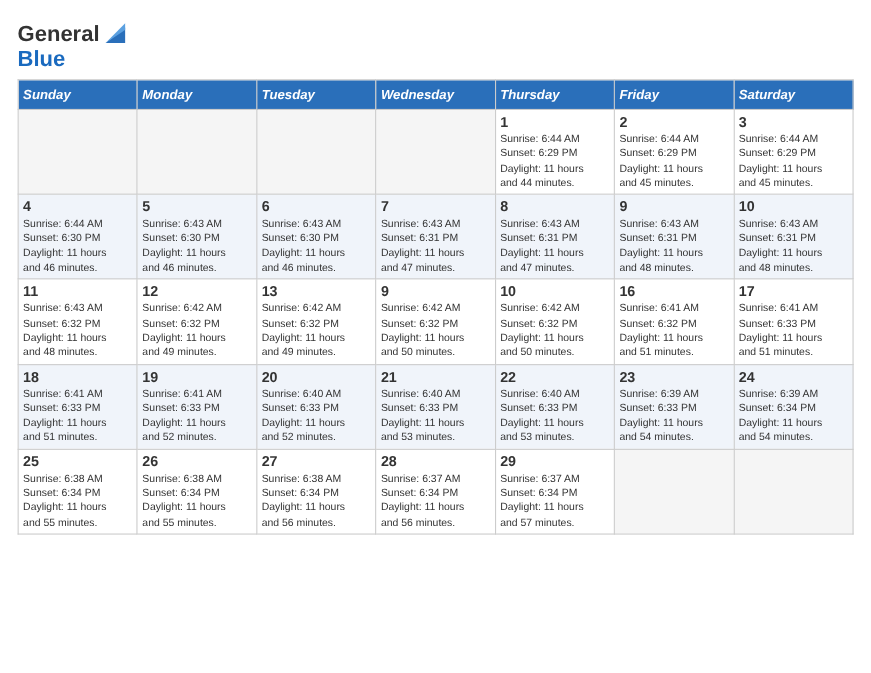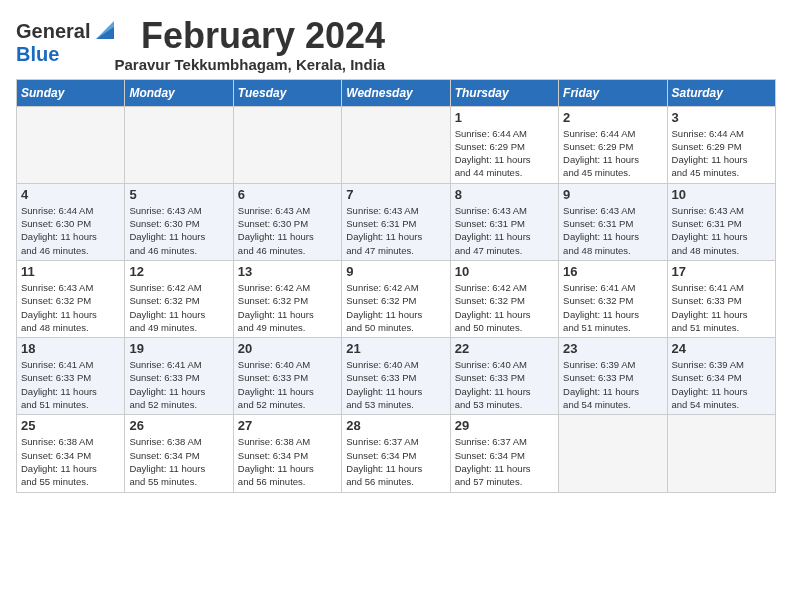--- a/index.html
+++ b/index.html
@@ -5,20 +5,21 @@
     * { box-sizing: border-box; margin: 0; padding: 0; }
     body {
       font-family: Arial, sans-serif;
       background: #fff;
       width: 792px;
       min-height: 612px;
       padding: 16px;
     }
     .header-area {
       display: flex;
+      justify-content: space-between;
       align-items: flex-start;
       margin-bottom: 4px;
     }
     .logo {
       display: flex;
       flex-direction: column;
       align-items: flex-start;
       margin-top: 4px;
     }
     .logo-general {
@@ -96,24 +97,20 @@
   <div class="logo">
     <div style="display:flex; align-items:center;">
       <span class="logo-general">General</span>
       <svg width="22" height="18" viewBox="0 0 22 18" style="margin-left:2px; margin-top:-4px;">
         <polygon points="4,18 22,4 22,18" fill="#2a6fba"></polygon>
         <polygon points="4,18 22,0 22,6" fill="#5ba0e0"></polygon>
       </svg>
     </div>
     <span class="logo-blue">Blue</span>
   </div>
-  <div class="title-area">
-    <div class="month-title">February 2024</div>
-    <div class="subtitle">Paravur Tekkumbhagam, Kerala, India</div>
-  </div>
 </div>
 
 <table class="calendar">
   <thead>
     <tr>
     <th>Sunday</th>
         <th>Monday</th>
         <th>Tuesday</th>
         <th>Wednesday</th>
         <th>Thursday</th>

